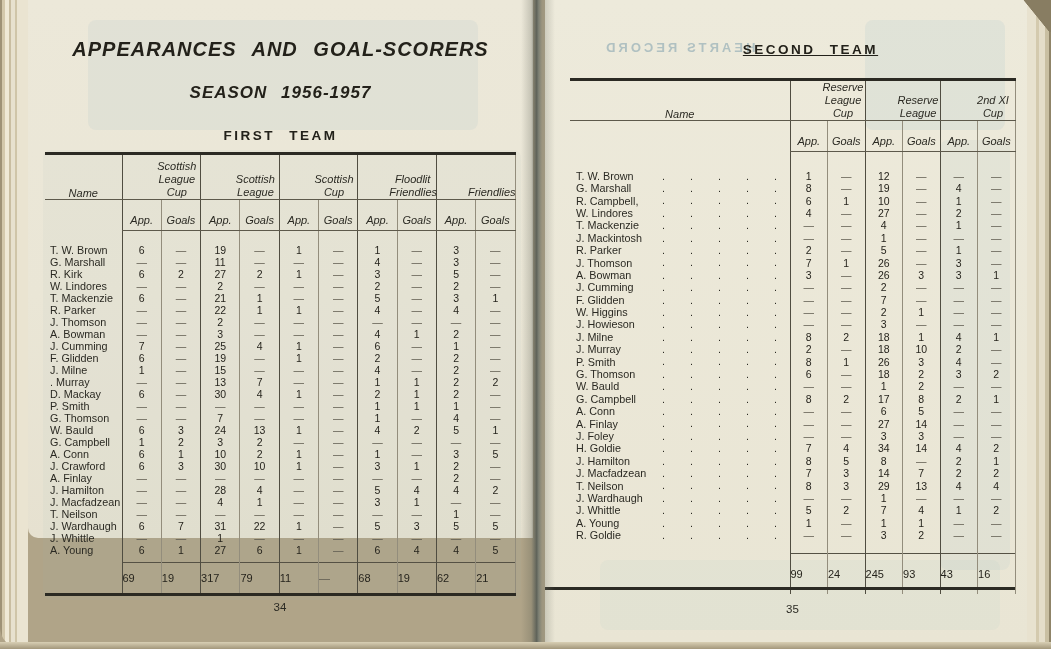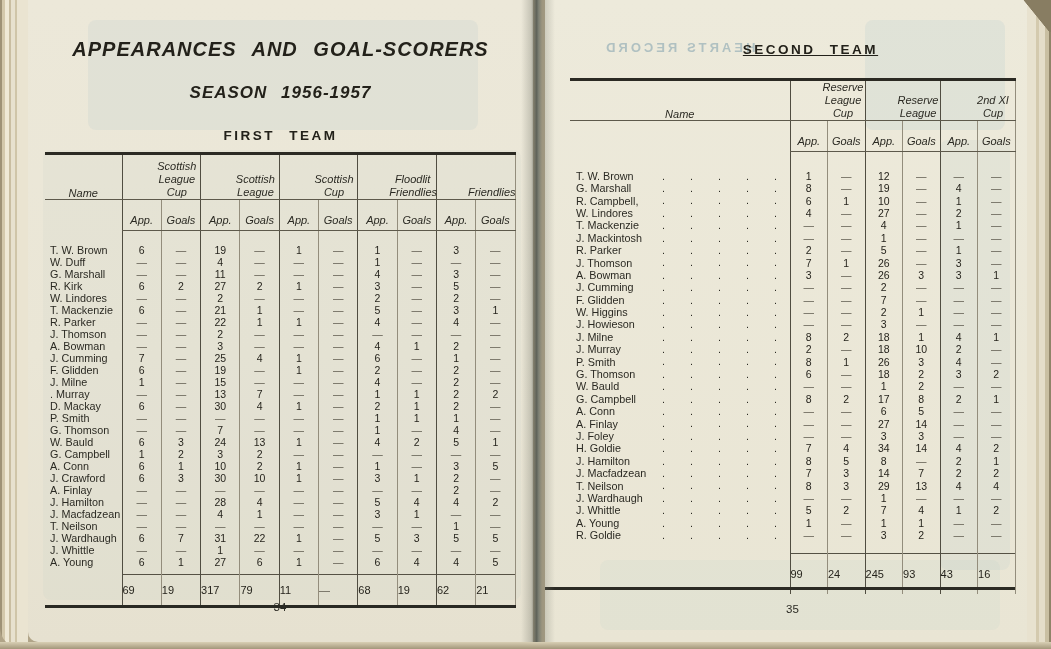--- a/index.html
+++ b/index.html
@@ -5,21 +5,21 @@
   html,body { margin:0; padding:0; }
   .canvas {
     position:relative; width:1051px; height:649px; overflow:hidden;
     background:#b0a488; font-family:"Liberation Sans", sans-serif;
     -webkit-font-smoothing:antialiased;
   }
   
   .edge-left { position:absolute; left:0; top:0; width:28px; height:649px;
     background:linear-gradient(90deg,#9e9276 0 2px,#d3c8ab 2px 5px,#efe9d6 5px 9px,#c9bea1 9px 11px,#e7e1ce 11px 15px,#cfc5a8 15px 17px,#eae4d1 17px 28px);
     border-bottom-left-radius:22px; }
-  .page-left { position:absolute; left:28px; top:0; width:505px; height:642px;
+  .page-left { position:absolute; left:28px; top:0; width:505px; height:538px;
     background:linear-gradient(180deg,#ece8d9 0%,#eae6d6 55%,#e6e1d0 100%);
     border-bottom-left-radius:10px; }
   .page-right { position:absolute; left:545px; top:0; width:482px; height:642px;
     background:linear-gradient(180deg,#edead b,#e9e5d4); background:linear-gradient(180deg,#edeadb,#e9e5d4); }
   .gutter { position:absolute; left:521px; top:0; width:34px; height:642px; z-index:5; pointer-events:none;
     background:linear-gradient(90deg, rgba(90,90,75,0) 0%, rgba(85,88,76,.25) 30%, #5f635a 46%, #7d8074 52%, rgba(120,122,110,.35) 62%, rgba(120,122,110,0) 100%); }
   .edge-right { position:absolute; left:1027px; top:0; width:24px; height:649px;
     background:linear-gradient(270deg,#8f8468 0 2px,#c9bfa2 2px 6px,#e4ddc9 6px 12px,#d4caae 12px 15px,#e8e2cf 15px 24px); }
   .edge-bottom { position:absolute; left:0; top:642px; width:1051px; height:7px;
     background:linear-gradient(180deg,#d8cfb4,#a3977b); }
@@ -165,33 +165,20 @@
             <td class="gb">19</td>
             <td class="ib dash">—</td>
             <td class="gb">1</td>
             <td class="ib dash">—</td>
             <td class="gb">1</td>
             <td class="ib dash">—</td>
             <td class="gb">3</td>
             <td class="ib last dash">—</td>
           </tr>
           <tr>
-            <th>W. Duff</th>
-            <td class="gb dash">—</td>
-            <td class="ib dash">—</td>
-            <td class="gb">4</td>
-            <td class="ib dash">—</td>
-            <td class="gb dash">—</td>
-            <td class="ib dash">—</td>
-            <td class="gb">1</td>
-            <td class="ib dash">—</td>
-            <td class="gb dash">—</td>
-            <td class="ib last dash">—</td>
-          </tr>
-          <tr>
             <th>G. Marshall</th>
             <td class="gb dash">—</td>
             <td class="ib dash">—</td>
             <td class="gb">11</td>
             <td class="ib dash">—</td>
             <td class="gb dash">—</td>
             <td class="ib dash">—</td>
             <td class="gb">4</td>
             <td class="ib dash">—</td>
             <td class="gb">3</td>

